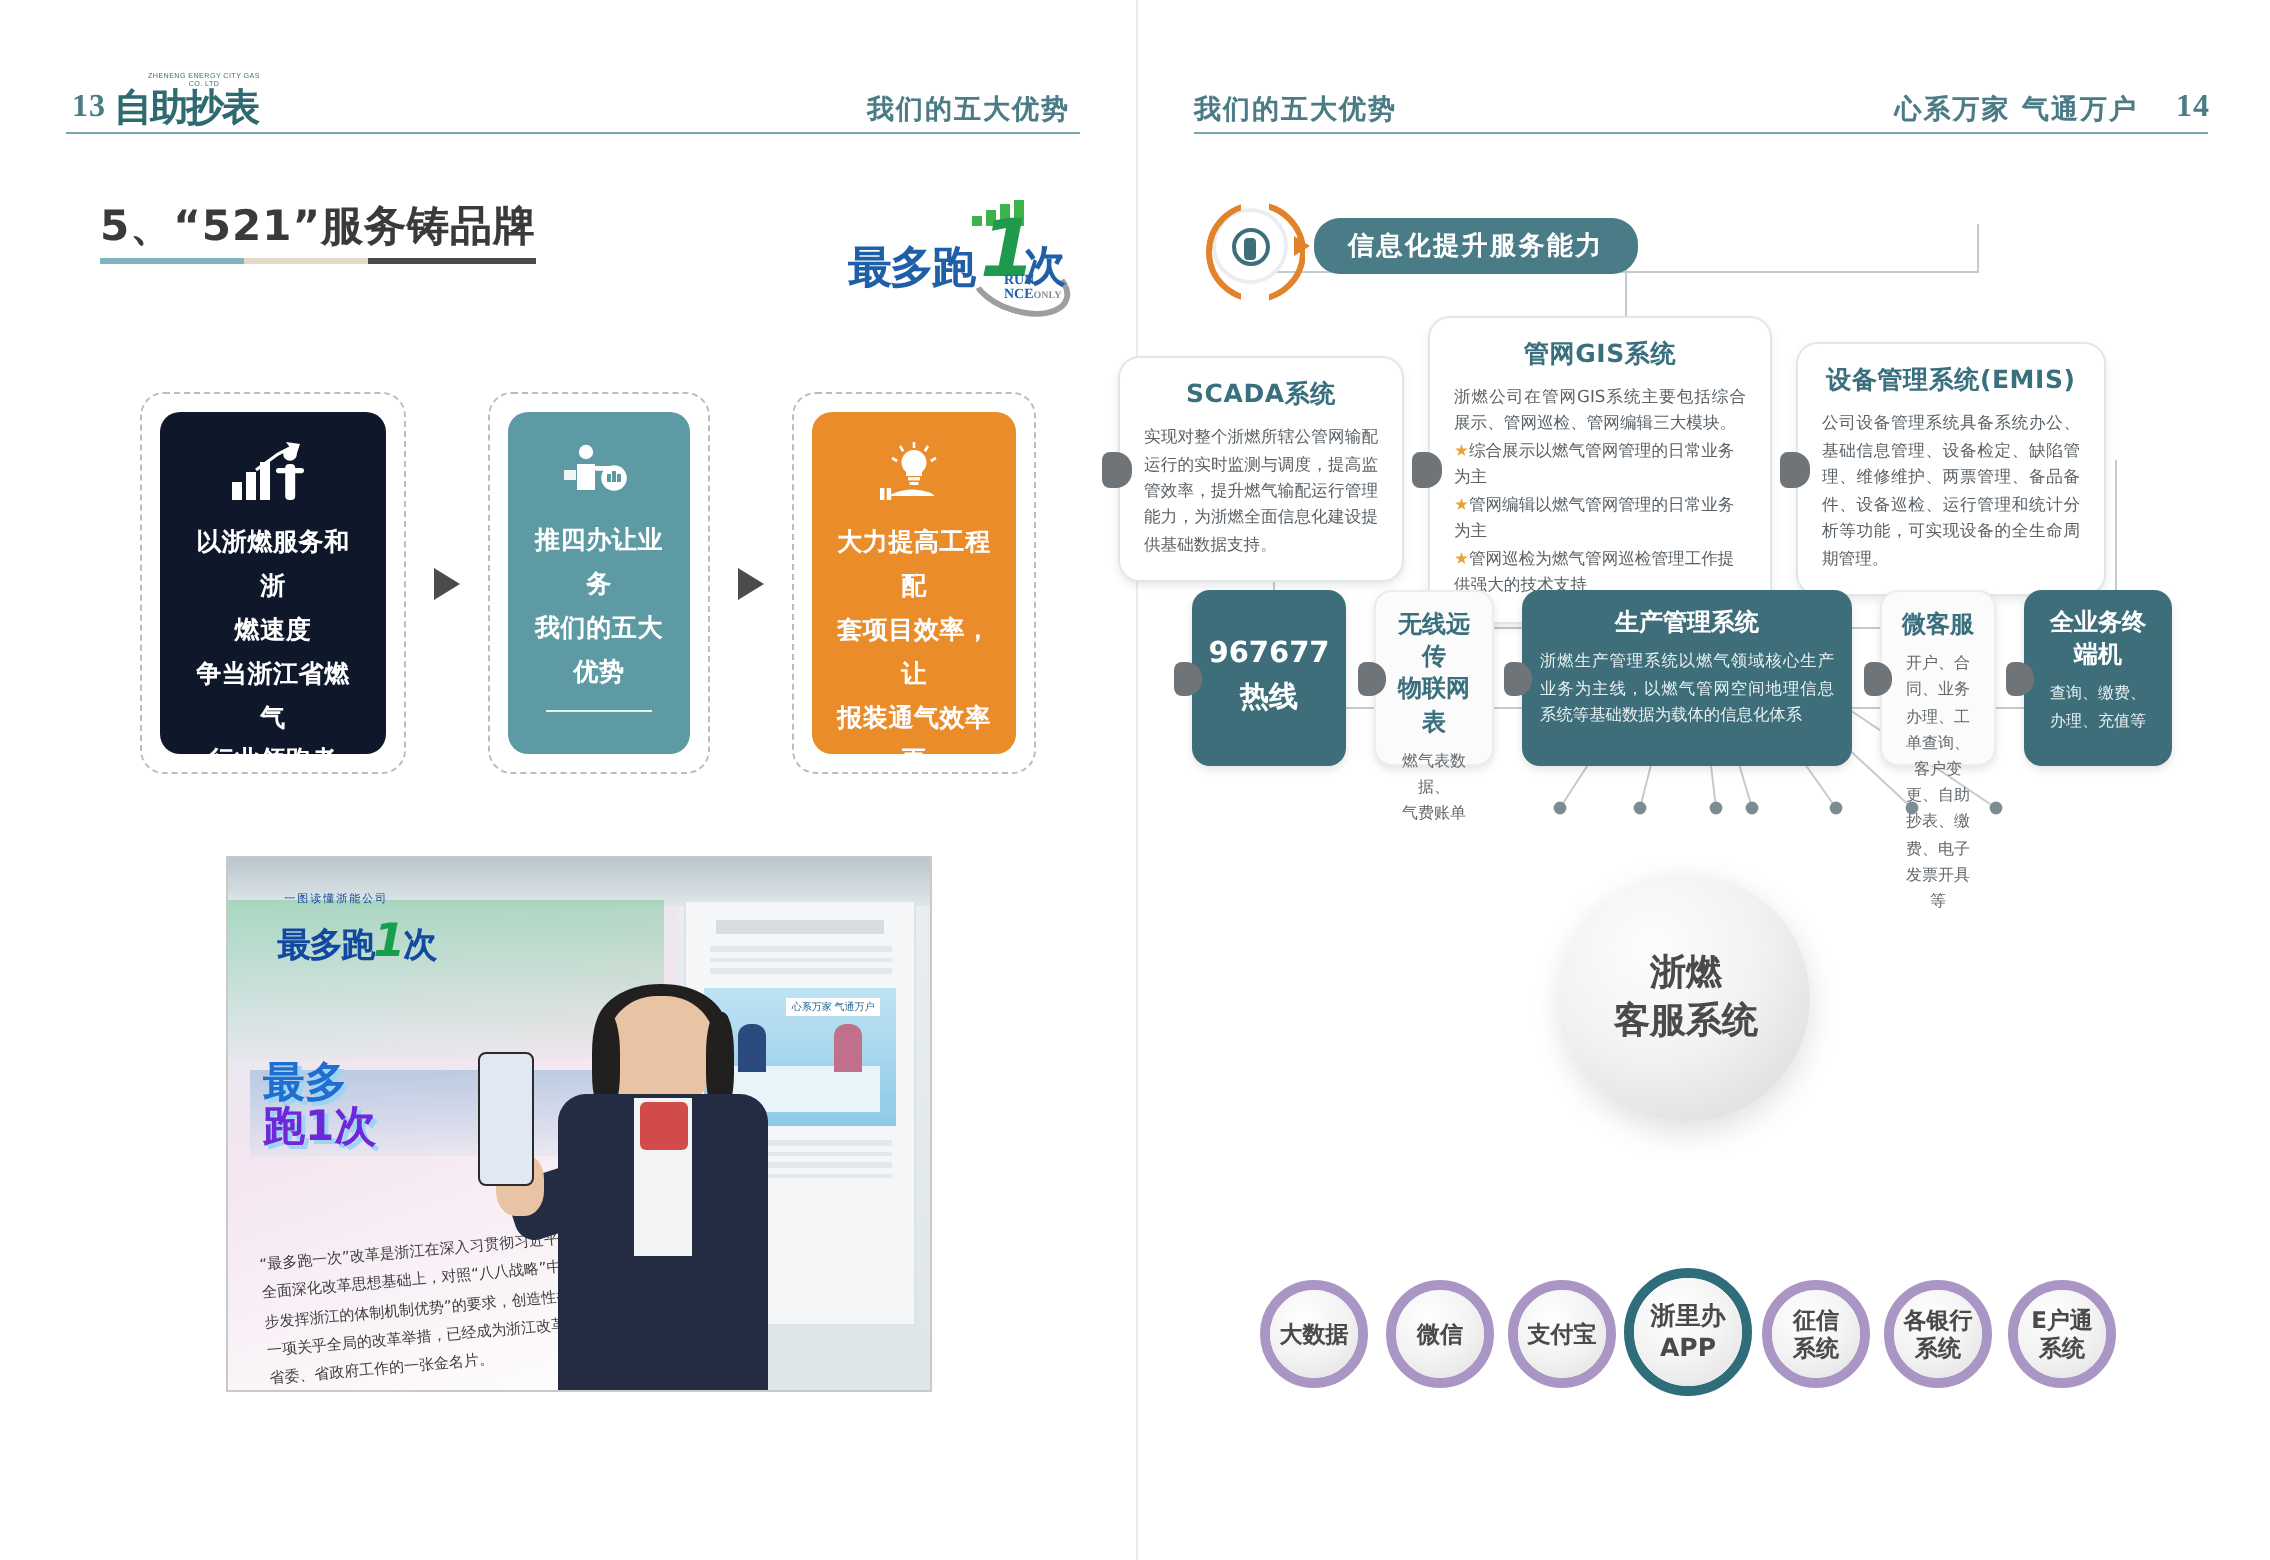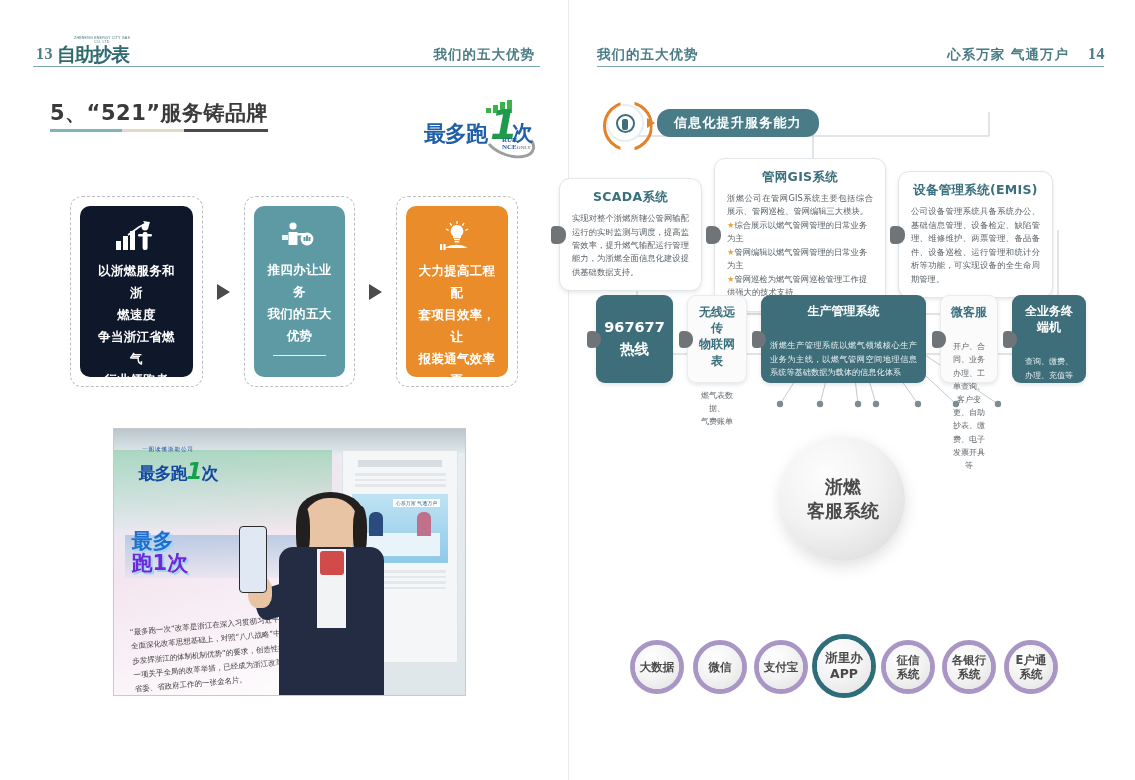--- a/index.html
+++ b/index.html
@@ -211,21 +211,21 @@
   .mb { position:relative; border-radius:9px; padding:8px 9px; box-shadow:0 2px 4px rgba(0,0,0,.1); }
   .mb.dark  { background:#3d6e7a; color:#fff; }
   .mb.light { background:#fbfbfb; color:#3a6f7d; border:1px solid #ececec; }
   .mb .tab {
     position:absolute; left:-9px; top:50%; margin-top:-8px; width:14px; height:17px;
     background:#6f7478; border-radius:4px 8px 8px 4px;
   }
   .mb h5 { text-align:center; font-size:12px; font-weight:700; line-height:1.35;
     font-family:"DejaVu Sans",sans-serif; }
   .mb.light h5 { color:#3a6f7d; }
-  .mb p { font-size:8px; line-height:1.65; margin-top:20px; text-align:center;
+  .mb p { font-size:8px; line-height:1.65; margin-top:5px; text-align:center;
     font-family:"DejaVu Sans",sans-serif; }
   .mb.dark p { color:#e8f0f2; }
   .mb.light p { color:#62696e; }
   .mb.wide p { text-align:justify; font-size:8.2px; }
   .mb .big { font-size:14.5px; font-weight:700; line-height:1.5; text-align:center;
     font-family:"DejaVu Sans",sans-serif; }
 
   
   .hub {
     position:absolute; left:781px; top:437px; width:124px; height:124px; border-radius:50%;

